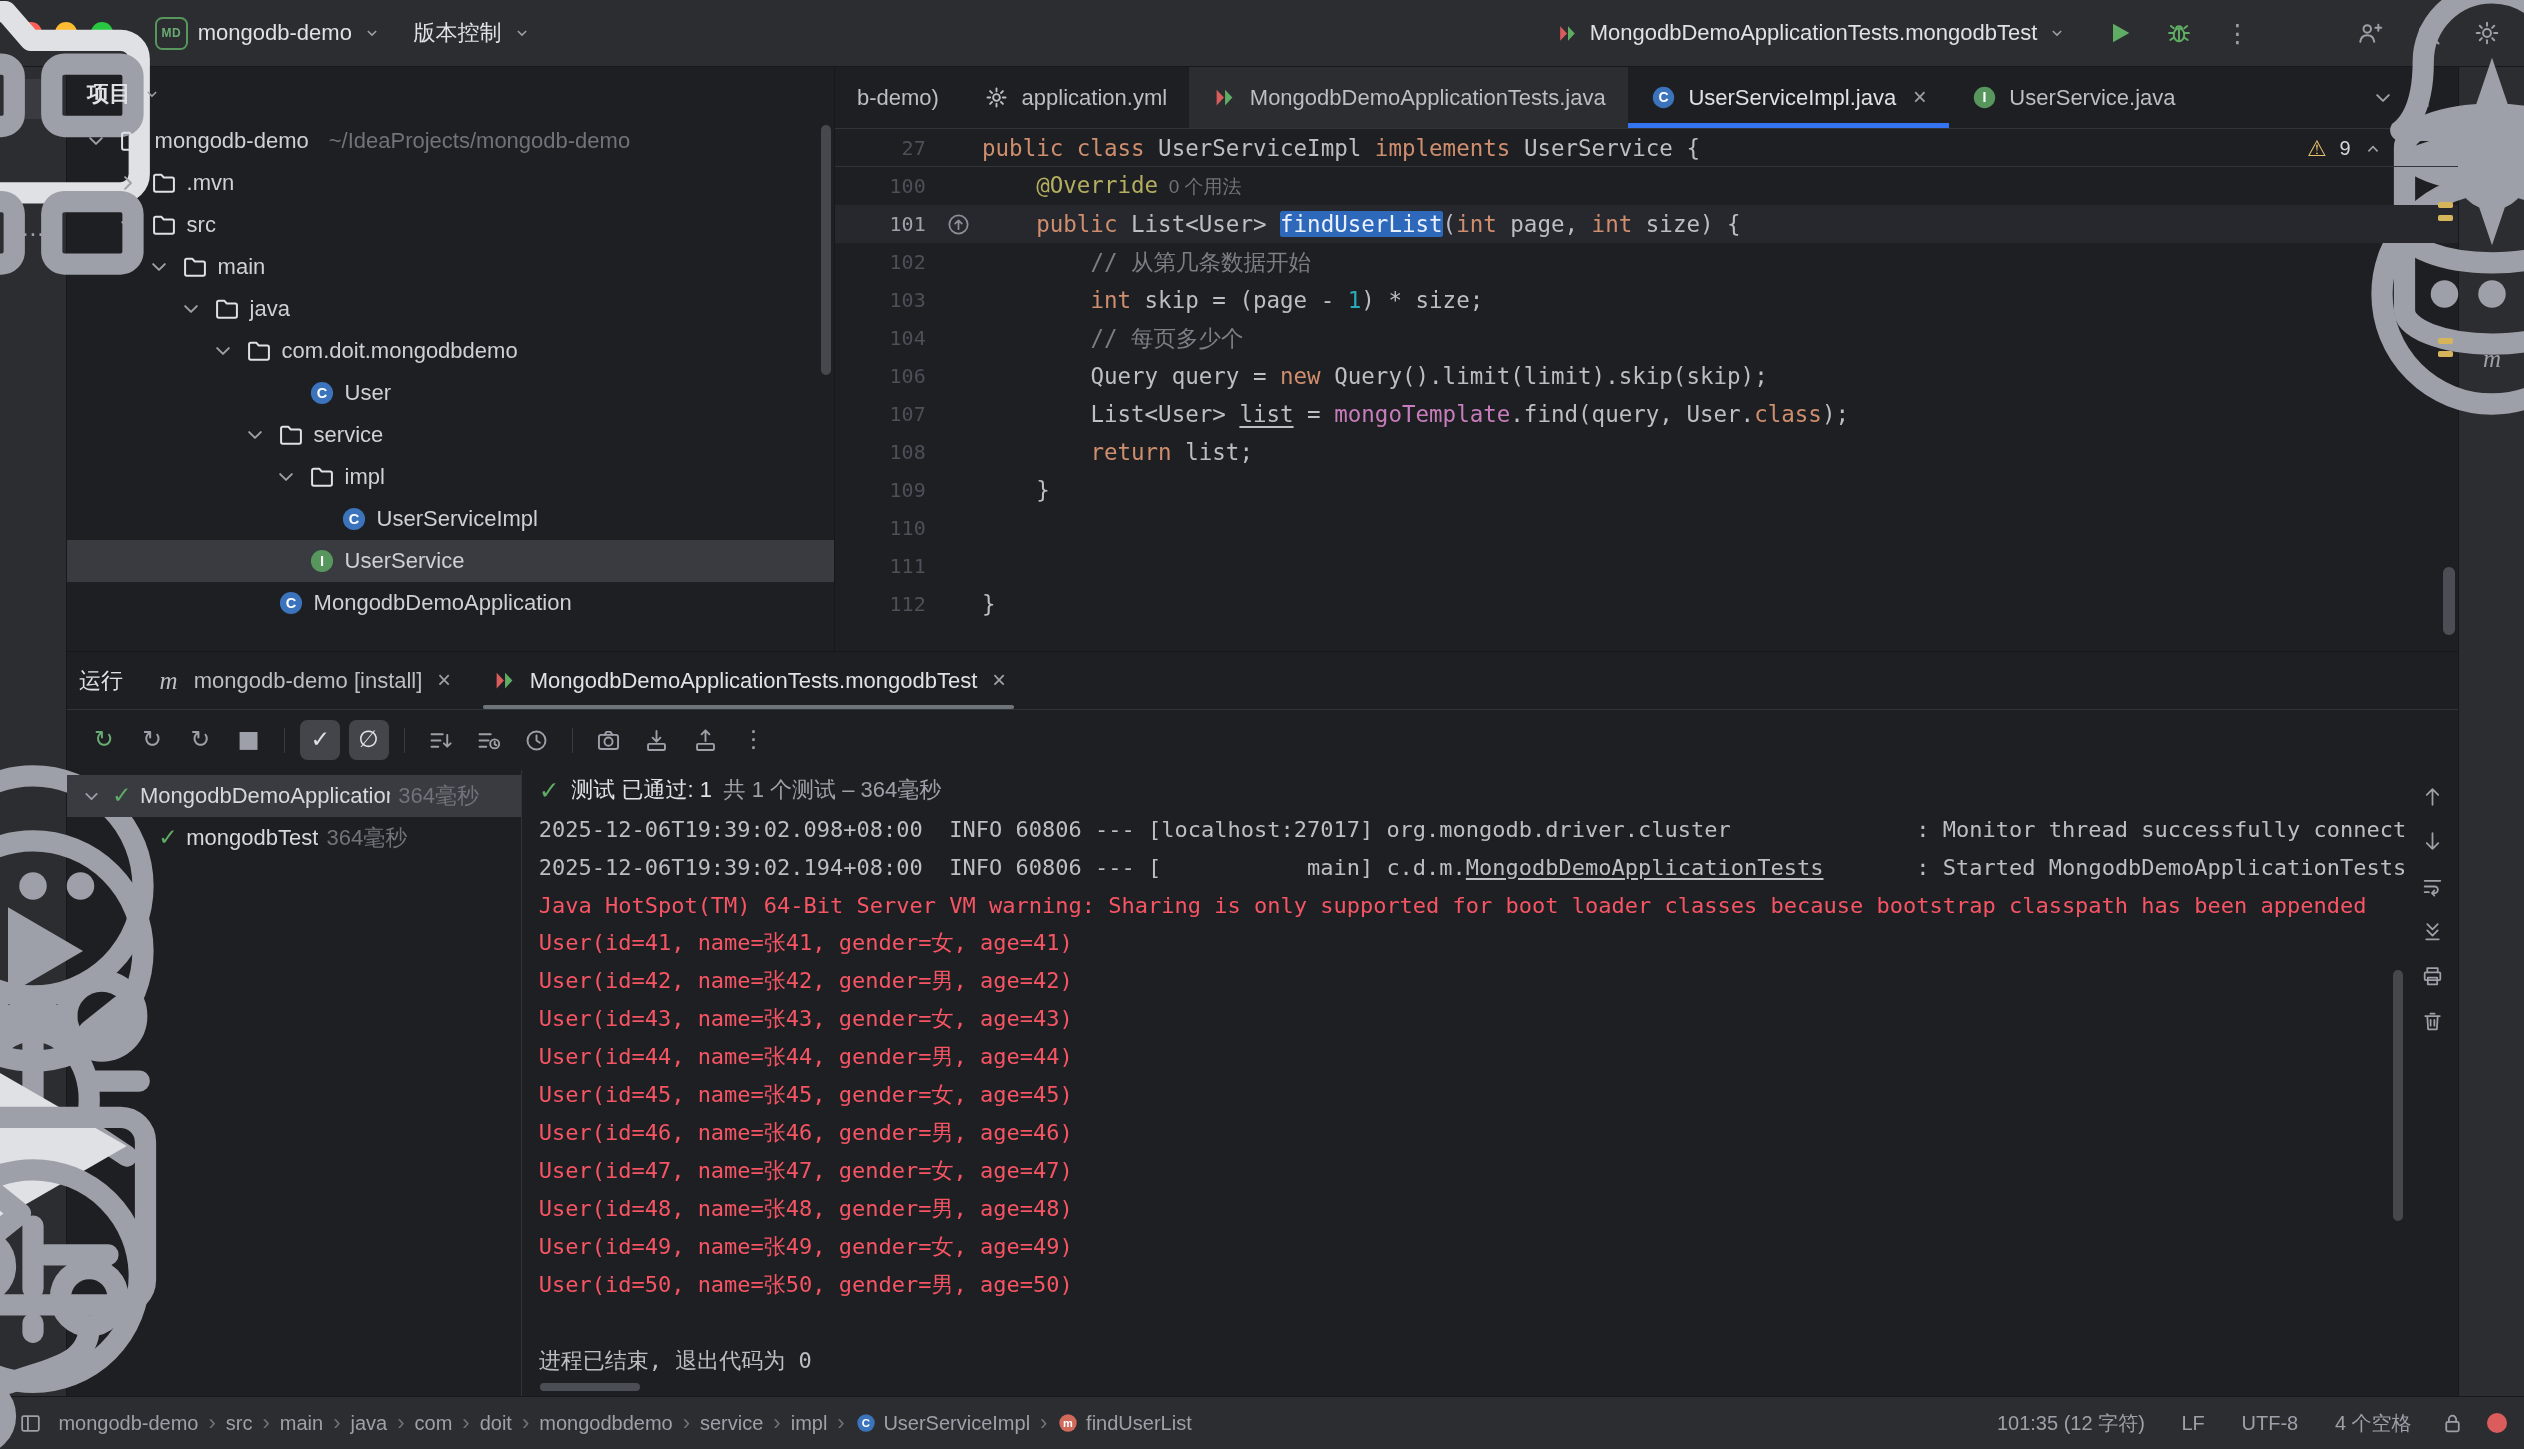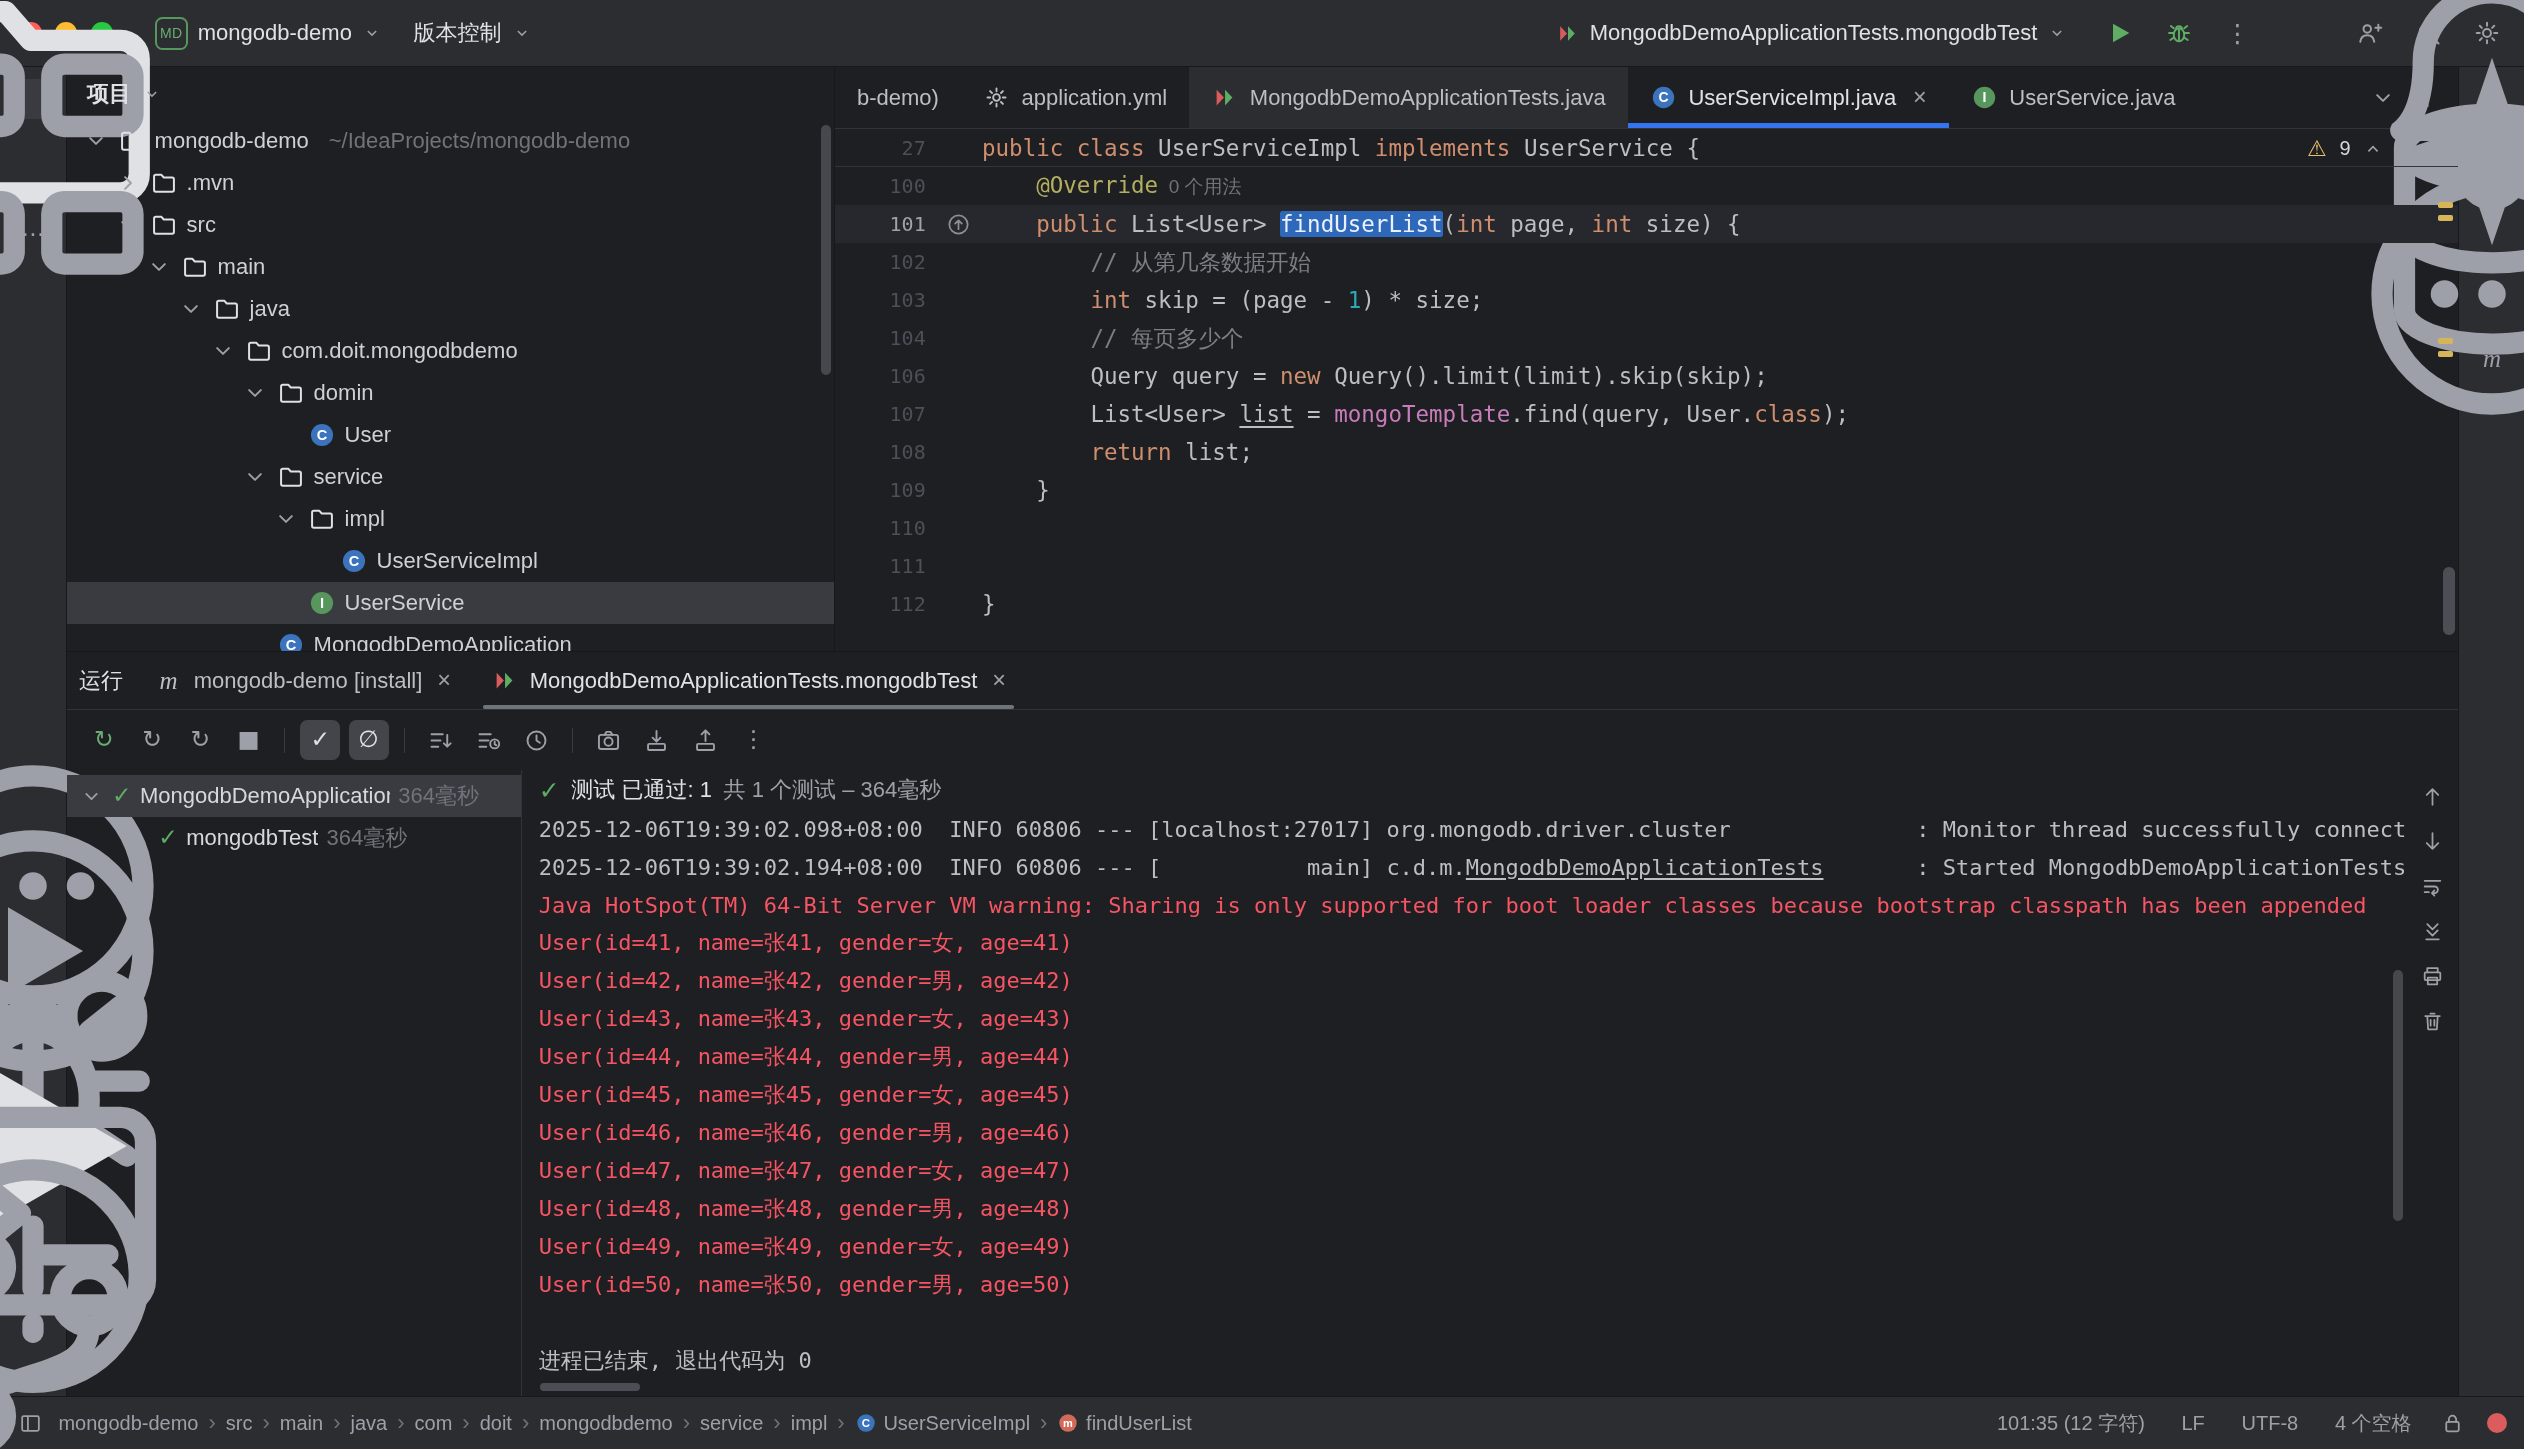--- a/index.html
+++ b/index.html
@@ -13,21 +13,21 @@
  font-family:"Liberation Sans",sans-serif;color:var(--fg);font-size:22px}
 .ic{display:inline-flex;align-items:center;justify-content:center;flex:none}
 .ic svg{width:100%;height:100%}
 .ic.gl{font-family:"DejaVu Sans",sans-serif;line-height:1}
 
 .titlebar{height:67px;background:var(--bg2);display:flex;align-items:center;border-bottom:0.8px solid var(--border);padding:0 20px 0 20px;gap:8.3px}
 .traffic{display:flex;gap:13.4px;margin-right:22px}
 .traffic span{width:22px;height:22px;border-radius:50%;display:block}
 .chip{display:flex;align-items:center;gap:10px;padding:6.7px 11.7px;border-radius:8.3px;color:var(--fg)}
 .chip .chev{width:20px;height:20px;color:var(--dim)}
-.md-logo{width:33px;height:33px;border:2.1px solid #57965c;border-radius:7.5px;color:#6aab73;font-weight:normal;font-size:14px;display:flex;align-items:center;justify-content:center;letter-spacing:0.4px}
+.md-logo{width:33px;height:33px;border:2.1px solid #57965c;border-radius:7.5px;color:#6aab73;font-weight:bold;font-size:12px;display:flex;align-items:center;justify-content:center;letter-spacing:0.4px}
 .tb-right{margin-left:auto;display:flex;align-items:center;gap:22px}
 .tb-btn{width:37px;height:37px;display:flex;align-items:center;justify-content:center;border-radius:6.7px;color:var(--dim)}
 .tb-gap{width:50px}
 
 .app{display:flex;height:1329px}
 .stripe{width:67px;background:var(--bg2);display:flex;flex-direction:column;align-items:center;padding:11.7px 0 10px 0}
 .stripe.left{border-right:0.8px solid var(--border)}
 .stripe.right{border-left:0.8px solid var(--border)}
 .stripe-btn{width:43px;height:40px;margin-bottom:25px;border-radius:8.3px;display:flex;align-items:center;justify-content:center;color:var(--dim)}
 .stripe-btn.active{background:var(--bg3);color:var(--fg)}
@@ -378,33 +378,20 @@
                 <svg viewBox="0 0 24 24" fill="none" stroke="currentColor" stroke-width="1.7" stroke-linecap="round" stroke-linejoin="round">
                   <path d="M7 9.5l5 5 5-5"></path>
                 </svg>
               </span>
               <span class="ic">
                 <svg viewBox="0 0 24 24" fill="none" stroke="currentColor" stroke-width="1.7" stroke-linecap="round" stroke-linejoin="round">
                   <path d="M3.5 6.5a1.5 1.5 0 0 1 1.5-1.5h4.8l2 2.3H19a1.5 1.5 0 0 1 1.5 1.5v9.2a1.5 1.5 0 0 1-1.5 1.5H5a1.5 1.5 0 0 1-1.5-1.5z"></path>
                 </svg>
               </span>
               <span class="tlabel">com.doit.mongodbdemo</span>
-    </div>
-            <div class="trow " style="padding-left:174px">
-    <span class="tchev">
-                <svg viewBox="0 0 24 24" fill="none" stroke="currentColor" stroke-width="1.7" stroke-linecap="round" stroke-linejoin="round">
-                  <path d="M7 9.5l5 5 5-5"></path>
-                </svg>
-              </span>
-              <span class="ic">
-                <svg viewBox="0 0 24 24" fill="none" stroke="currentColor" stroke-width="1.7" stroke-linecap="round" stroke-linejoin="round">
-                  <path d="M3.5 6.5a1.5 1.5 0 0 1 1.5-1.5h4.8l2 2.3H19a1.5 1.5 0 0 1 1.5 1.5v9.2a1.5 1.5 0 0 1-1.5 1.5H5a1.5 1.5 0 0 1-1.5-1.5z"></path>
-                </svg>
-              </span>
-              <span class="tlabel">domin</span>
     </div>
             <div class="trow " style="padding-left:205px">
     <span class="tchev"></span>
               <span class="ic">
                 <svg viewBox="0 0 24 24" style="font-size:26px">
                   <circle cx="12" cy="12" r="9.5" fill="#3b74bd"></circle>
                   <text x="12" y="16.2" text-anchor="middle" font-size="12.5" font-weight="bold" fill="#fff" font-family="Liberation Sans,sans-serif">C</text>
                 </svg>
               </span>
               <span class="tlabel">User</span>

